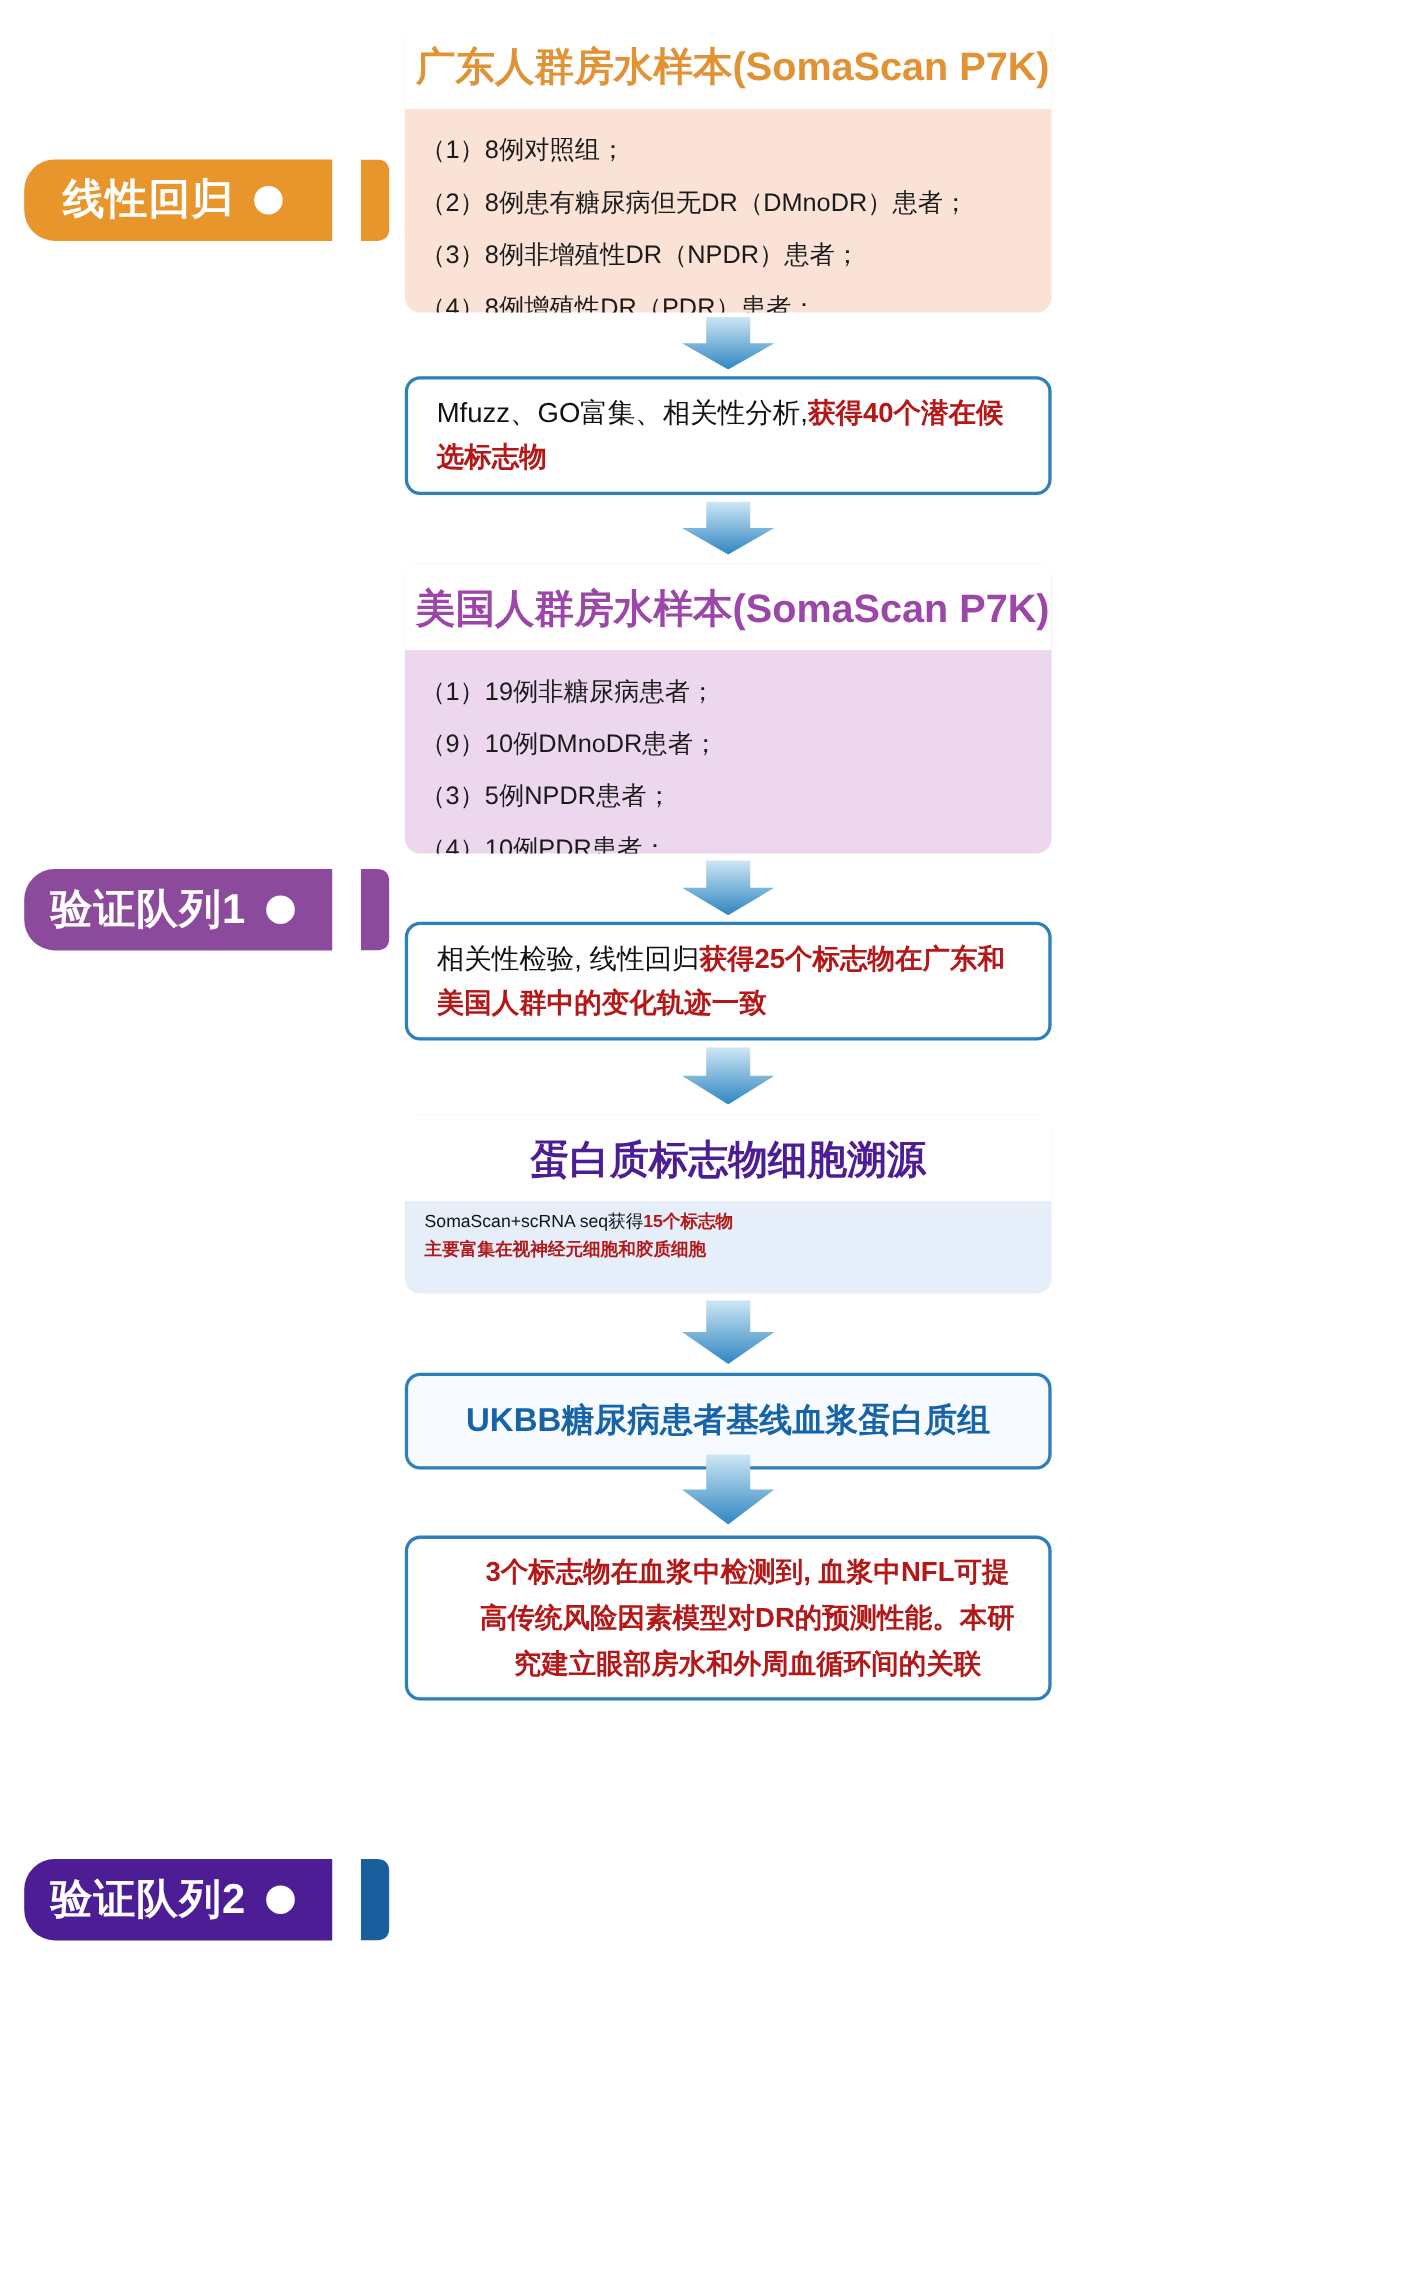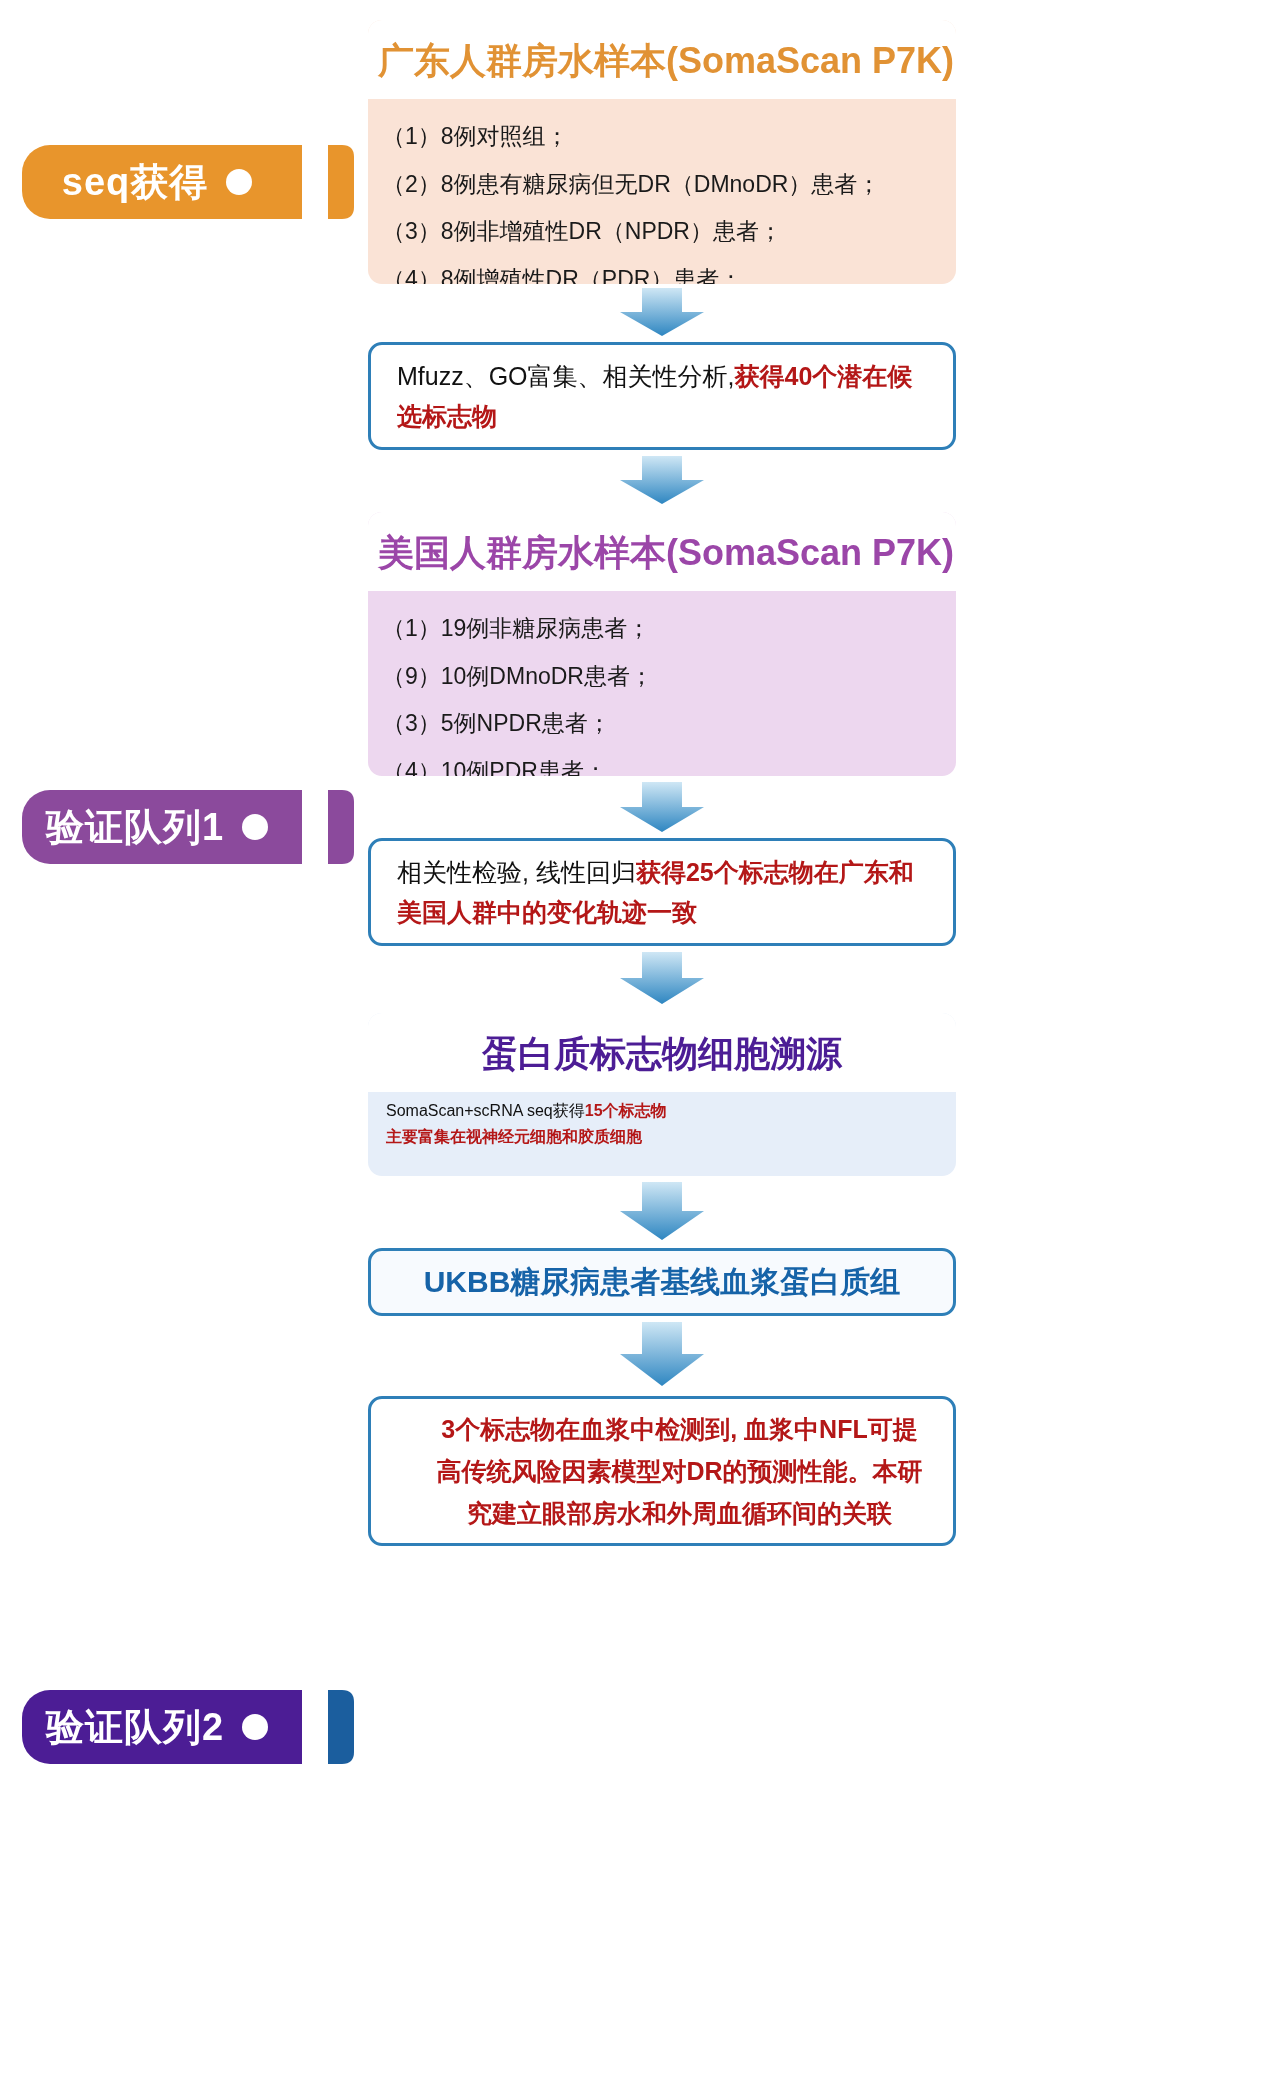--- a/index.html
+++ b/index.html
@@ -91,21 +91,21 @@
     padding: 18px 26px;
     font-size: 25px;
     line-height: 1.62;
     color: #111111;
     display: flex;
     flex-direction: column;
     justify-content: center;
   }
   #step-mfuzz   { top: 342px;  height: 108px; }
   #step-corr    { top: 838px;  height: 108px; }
-  #step-ukbb    { top: 1248px; height: 68px;  padding: 0 20px;
+  #step-ukbb    { top: 1248px; height: 88px;  padding: 0 20px;
                   align-items: center; background: #F7FAFE; }
   #step-final   { top: 1396px; height: 150px; }
 
   #step-ukbb .ukbb-text {
     color: #1663A8; font-weight: bold; font-size: 30px;
     white-space: nowrap; text-align: center;
   }
   #step-final .final-text {
     color: #B41717; font-weight: bold; text-align: center;
     font-size: 25px; line-height: 1.68; margin-left: 35px;
@@ -124,21 +124,21 @@
   #arrow-6 { top: 1322px; height: 64px; }
   .arrow svg { display: block; width: 100%; height: 100%; }
 </style>
 </head>
 <body>
 
 <div id="canvas">
 
   <div class="tag" id="tag-discovery">
     <div class="tag-body">
-      <span class="tag-label">seq获得</span>
+      <span class="tag-label">线性回归</span>
       <span class="tag-dot"></span>
     </div>
     <span class="tag-point">
       <svg width="26" height="74" viewBox="0 0 26 74">
           <path d="M0 0 L14 0 Q26 0 26 12 L26 62 Q26 74 14 74 L0 74 Z" fill="#E8952C"></path>
         </svg>
     </span>
   </div>
 
   <div class="tag" id="tag-valid1">

